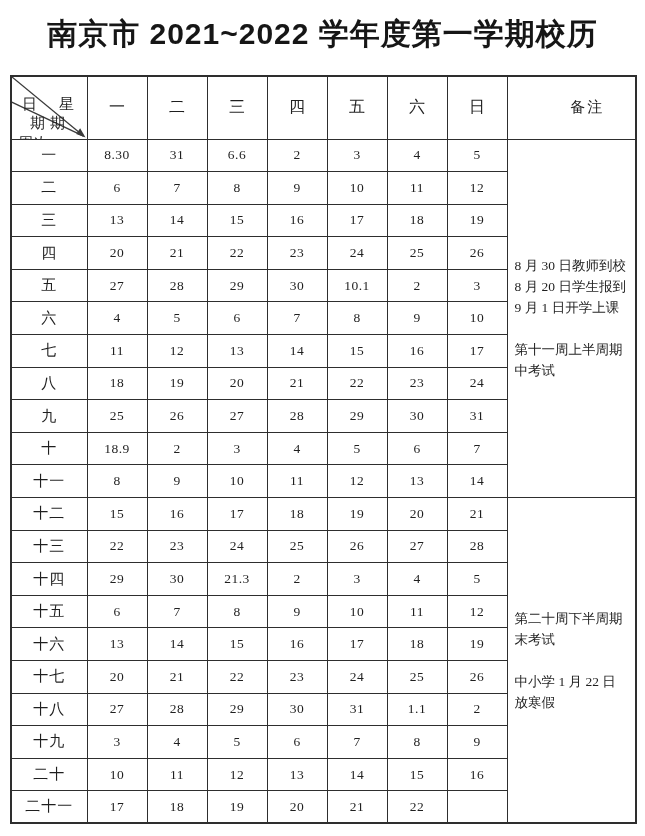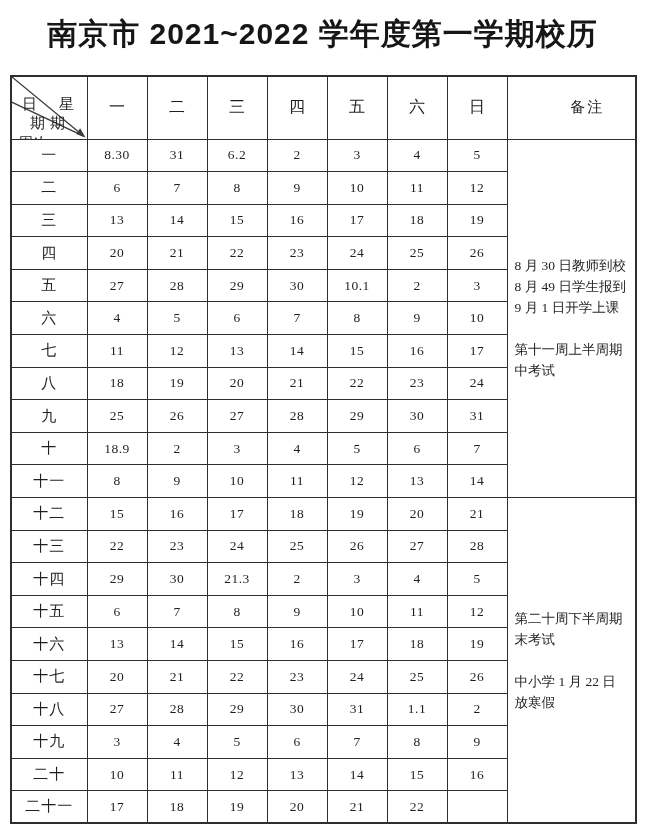--- a/index.html
+++ b/index.html
@@ -84,28 +84,28 @@
       <th class="day-h">六</th>
       <th class="day-h">日</th>
       <th class="remarks-h">备注</th>
     </tr>
   </thead>
   <tbody id="cal-body">
       <tr>
         <td class="week-cell">一</td>
         <td class="day-cell">8.30</td>
         <td class="day-cell">31</td>
-        <td class="day-cell">6.2</td>
+        <td class="day-cell">6.6</td>
         <td class="day-cell">2</td>
         <td class="day-cell">3</td>
         <td class="day-cell">4</td>
         <td class="day-cell">5</td>
         <td class="remarks-cell" rowspan="11">
           <div class="remark-line">8 月 30 日教师到校</div>
-          <div class="remark-line">8 月 49 日学生报到</div>
+          <div class="remark-line">8 月 20 日学生报到</div>
           <div class="remark-line">9 月 1 日开学上课</div>
           <div class="remark-line"></div>
           <div class="remark-line">第十一周上半周期</div>
           <div class="remark-line">中考试</div>
         </td>
       </tr>
       <tr>
         <td class="week-cell">二</td>
         <td class="day-cell">6</td>
         <td class="day-cell">7</td>

